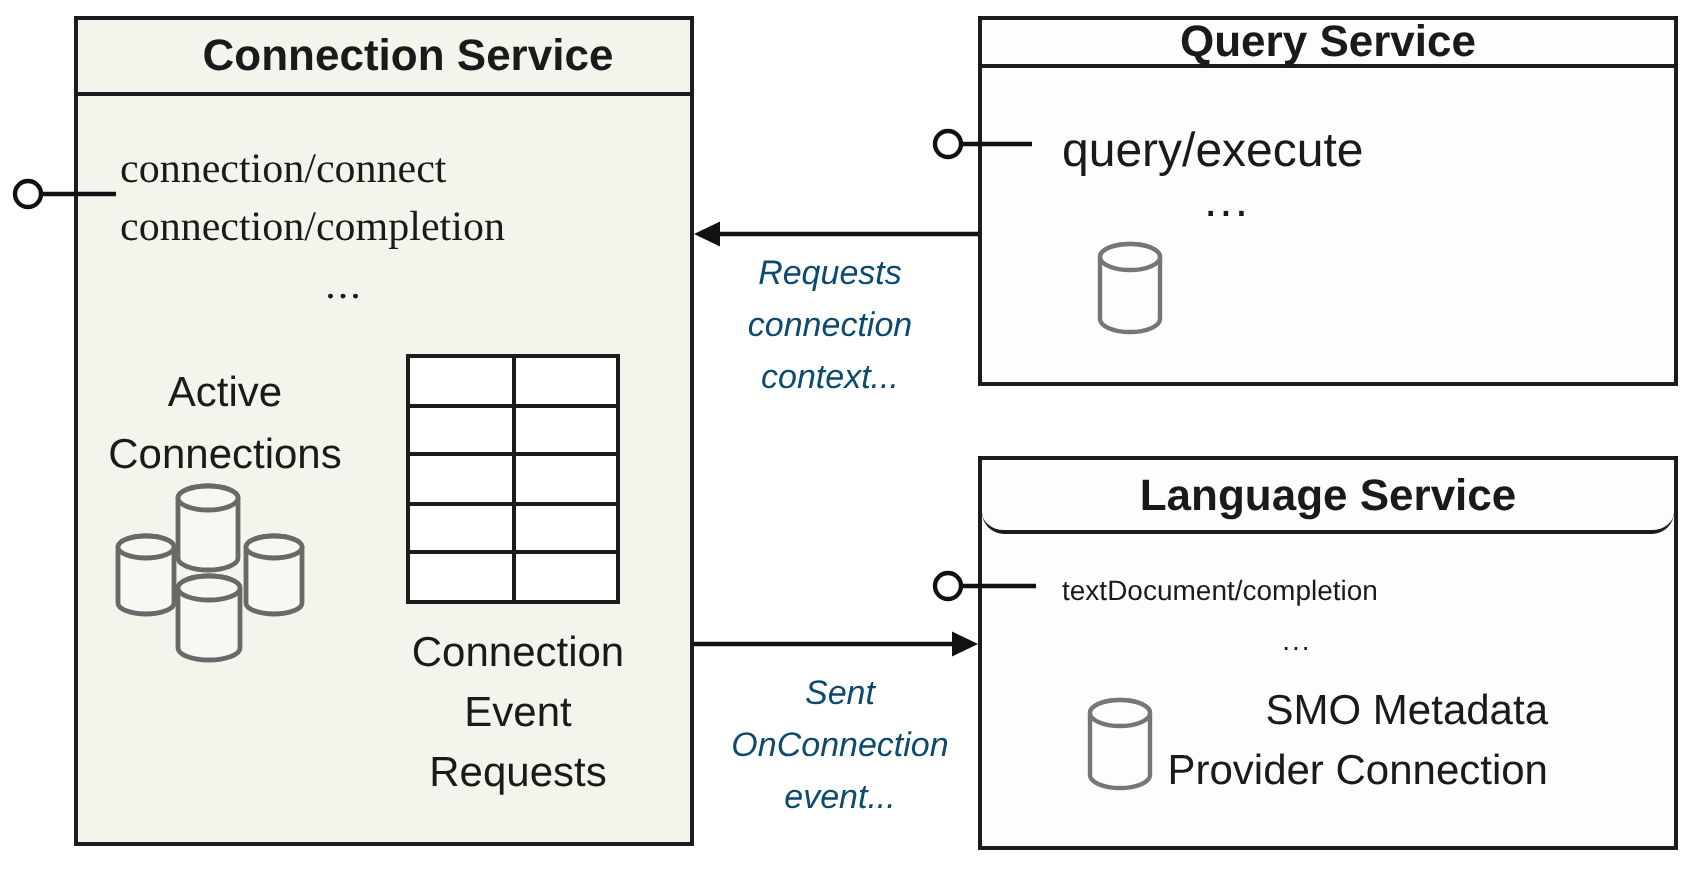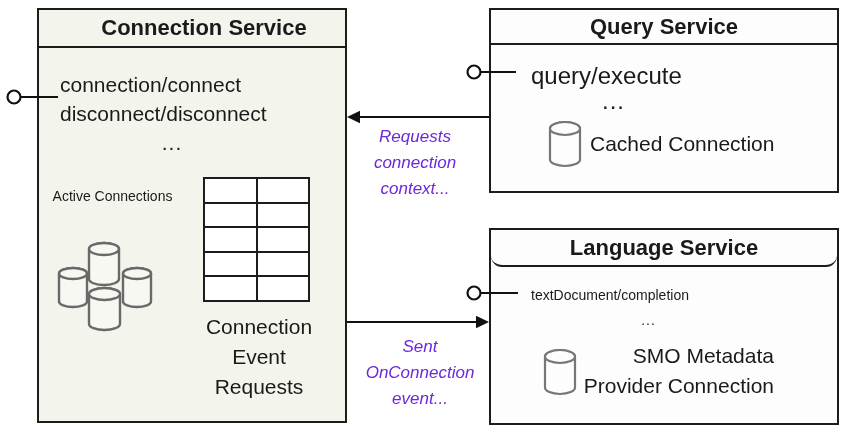--- a/index.html
+++ b/index.html
@@ -23,63 +23,63 @@
   .box{position:absolute;border:2px solid var(--border);}
   .box-connection{left:37px;top:8px;width:310px;height:415px;background:var(--connection-fill);}
   .box-query{left:489px;top:8px;width:350px;height:185px;background:var(--service-fill);}
   .box-language{left:489px;top:228px;width:350px;height:197px;background:var(--service-fill);}
   .box-header{
     display:flex;align-items:center;justify-content:center;
     border-bottom:2px solid var(--border);
     font-weight:bold;font-size:22px;
   }
   .box-connection .box-header{height:38px;padding-left:24px;}
-  .box-query .box-header{height:35px;}
+  .box-query .box-header{height:24px;}
   .box-language .box-header{height:37px;border-radius:11px;}
   .abs{position:absolute;}
-  .body-text{font-size:21px;line-height:29px;}
+  .body-text{font-size:21px;line-height:29px;font-family:Liberation Serif, serif;}
   .methods{left:21px;top:60px;width:224px;text-align:left;}
   .dots{text-align:center;letter-spacing:1px;}
   .q-methods{left:40px;top:53px;width:165px;font-size:24px;line-height:25px;white-space:nowrap;}
   .q-methods .dots{white-space:normal;}
   .l-methods{left:40px;top:53px;width:235px;font-size:14px;line-height:25px;white-space:nowrap;}
-  .active-label{left:1px;top:171px;width:145px;text-align:center;font-size:14px;line-height:31px;}
+  .active-label{left:1px;top:171px;width:145px;text-align:center;font-size:21px;line-height:31px;}
   .callbacks-label{left:154px;top:302px;width:132px;text-align:center;font-size:21px;line-height:30px;}
   .cache-label{font-size:21px;line-height:30px;}
   .q-cache{left:99px;top:119px;white-space:nowrap;}
   .l-cache{left:87px;top:111px;width:196px;text-align:right;}
   .cb-table{
     left:164px;top:167px;width:107px;height:125px;
     display:grid;
     grid-template-columns:1fr 1fr;
     grid-template-rows:repeat(5,1fr);
     gap:2px;
     background:var(--border);
     border:2px solid var(--border);
   }
   .cb-cell{background:#ffffff;}
   .flow-label{
     position:absolute;
     font-style:italic;font-size:17px;line-height:26px;
-    text-align:center;color:#6d28d9;
+    text-align:center;color:#0c4a6e;
   }
   .flow-requests{left:365px;top:124px;width:100px;}
   .flow-sent{left:360px;top:334px;width:120px;}
   .shape-layer{position:absolute;left:0;top:0;z-index:5;pointer-events:none;}
 </style>
 </head>
 <body>
 
 <div class="canvas">
 
   <div class="box box-connection">
     <div class="box-header">Connection Service</div>
     <div class="abs body-text methods">
       <div>connection/connect</div>
-      <div>disconnect/disconnect</div>
+      <div>connection/completion</div>
       <div class="dots">...</div>
     </div>
     <div class="abs active-label">Active Connections</div>
     <div class="abs cb-table">
       <div class="cb-cell"></div>
       <div class="cb-cell"></div>
       <div class="cb-cell"></div>
       <div class="cb-cell"></div>
       <div class="cb-cell"></div>
       <div class="cb-cell"></div>
@@ -90,21 +90,20 @@
     </div>
     <div class="abs callbacks-label">Connection Event Requests</div>
   </div>
 
   <div class="box box-query">
     <div class="box-header">Query Service</div>
     <div class="abs q-methods">
       <div>query/execute</div>
       <div class="dots">...</div>
     </div>
-    <div class="abs cache-label q-cache">Cached Connection</div>
   </div>
 
   <div class="box box-language">
     <div class="box-header">Language Service</div>
     <div class="abs l-methods">
       <div>textDocument/completion</div>
       <div class="dots">...</div>
     </div>
     <div class="abs cache-label l-cache">SMO Metadata Provider Connection</div>
   </div>

